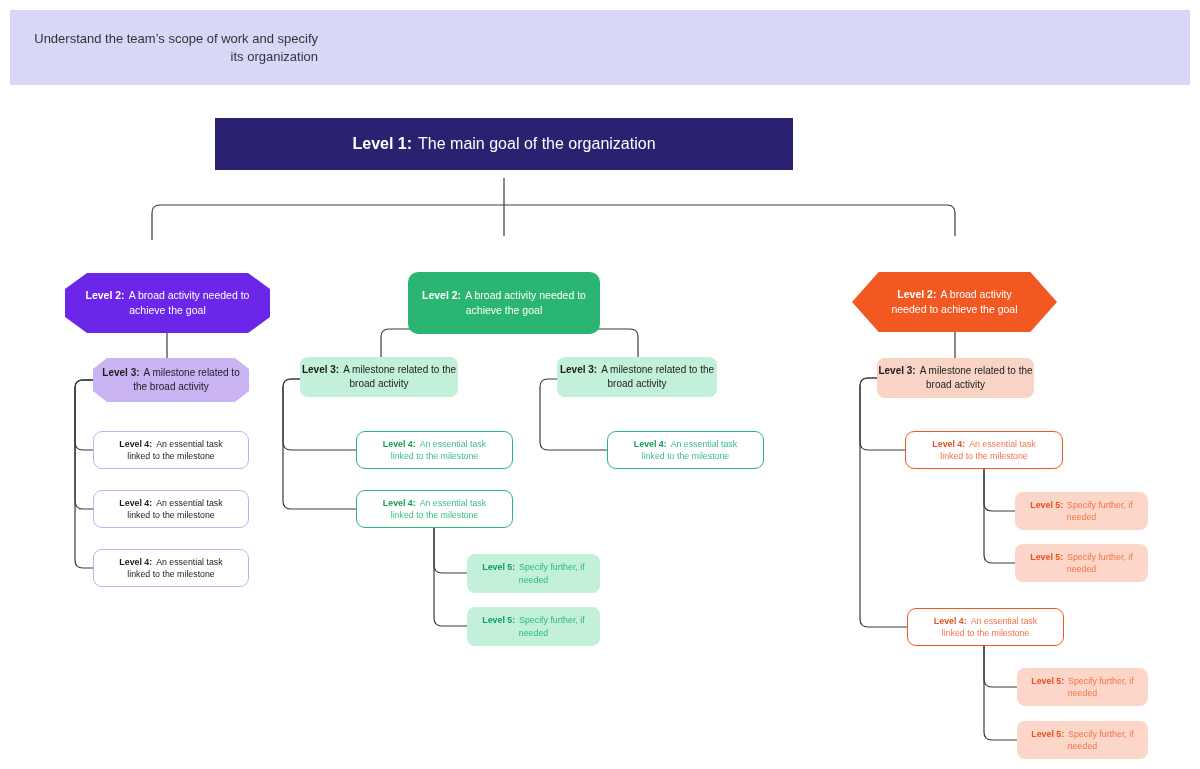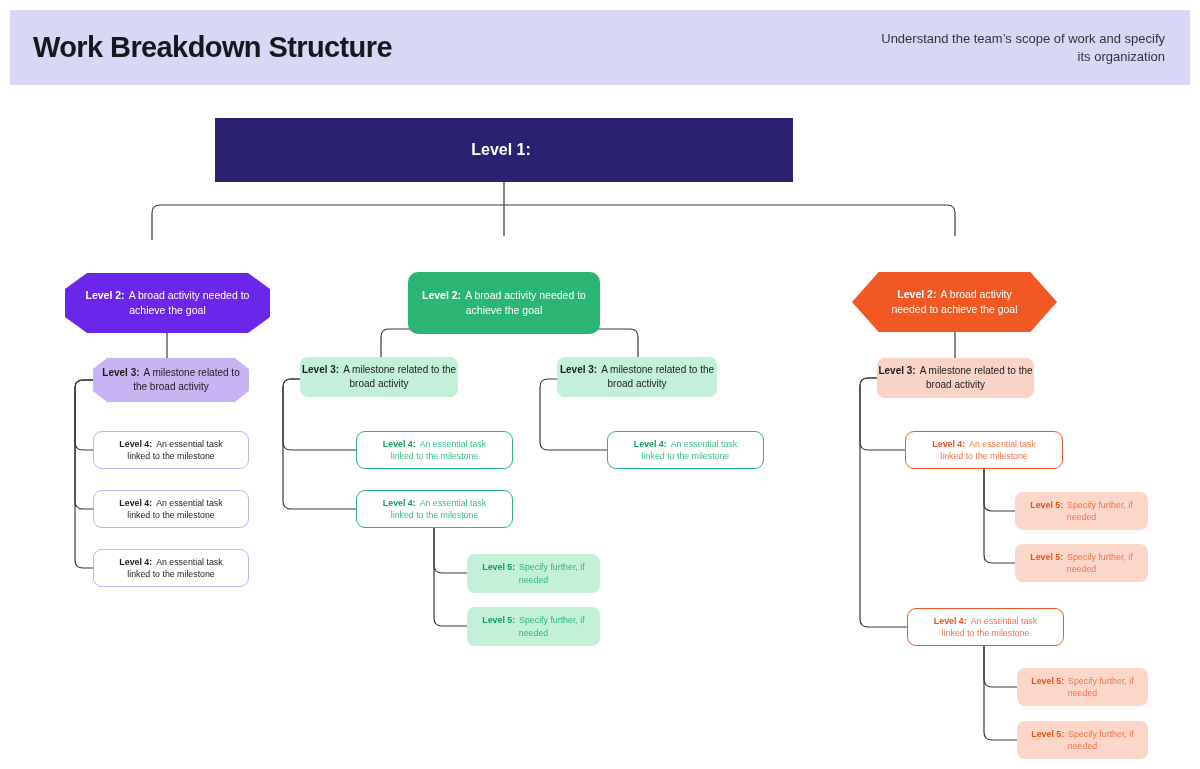--- a/index.html
+++ b/index.html
@@ -15,21 +15,21 @@
 
   
   svg.wires{position:absolute;left:0;top:0;width:1200px;height:769px;}
   svg.wires path{stroke:#3a3a3a;stroke-width:1.2;fill:none;}
 
   
   .node{position:absolute;display:flex;align-items:center;justify-content:center;
         text-align:center;box-sizing:border-box;line-height:1.4;}
   .node .b{font-weight:bold;margin-right:4px;}
 
-  .l1{left:215px;top:118px;width:578px;height:64px;background:#2a2170;color:#ffffff;
+  .l1{left:215px;top:118px;width:578px;height:52px;background:#2a2170;color:#ffffff;
       font-size:16px;}
   .l1 .b{margin-right:6px;}
 
   
   .l2{color:#ffffff;font-size:10.5px;margin-top:36px;}
   .l2-a{left:65px;top:237px;width:205px;height:60px;background:#6b26e9;padding:0 16px;
         clip-path:polygon(22px 0,calc(100% - 22px) 0,100% 16px,100% calc(100% - 16px),
                  calc(100% - 22px) 100%,22px 100%,0 calc(100% - 16px),0 16px);}
   .l2-b{left:408px;top:236px;width:192px;height:62px;background:#2bb573;border-radius:10px;
         padding:0 8px;}
@@ -73,21 +73,20 @@
   .l5-c2{left:1015px;top:544px;height:38px;}
   .l5-c3{left:1017px;top:668px;width:131px;height:38px;}
   .l5-c4{left:1017px;top:721px;width:131px;height:38px;}
 </style>
 </head>
 <body>
 
 <div class="canvas">
 
   <div class="header">
-    <h1>Work Breakdown Structure</h1>
     <div class="subtitle">Understand the team’s scope of work and specify its organization</div>
   </div>
 
   <svg class="wires" viewBox="0 0 1200 769">
     <path d="M504,178 V236"></path>
     <path d="M152,240 V213 Q152,205 160,205 H947 Q955,205 955,213 V236"></path>
     <path d="M167,297 V358"></path>
     <path d="M93,380 H83 Q75,380 75,388 V442 Q75,450 83,450 H93"></path>
     <path d="M93,380 H83 Q75,380 75,388 V501 Q75,509 83,509 H93"></path>
     <path d="M93,380 H83 Q75,380 75,388 V560 Q75,568 83,568 H93"></path>
@@ -102,20 +101,21 @@
     <path d="M877,378 H868 Q860,378 860,386 V442 Q860,450 868,450 H905"></path>
     <path d="M877,378 H868 Q860,378 860,386 V619 Q860,627 868,627 H907"></path>
     <path d="M984,469 V503 Q984,511 992,511 H1015"></path>
     <path d="M984,469 V555 Q984,563 992,563 H1015"></path>
     <path d="M984,646 V679 Q984,687 992,687 H1017"></path>
     <path d="M984,646 V732 Q984,740 992,740 H1017"></path>
   </svg>
 
   <div class="node l1">
     <span class="b">Level 1:</span>
+      <span>The main goal of the organization</span>
   </div>
 
   <div class="node l2 l2-a">
     <span><span class="b">Level 2:</span><span>A broad activity needed to achieve the goal</span></span>
   </div>
   <div class="node l2 l2-b">
     <span><span class="b">Level 2:</span><span>A broad activity needed to achieve the goal</span></span>
   </div>
   <div class="node l2 l2-c">
     <span><span class="b">Level 2:</span><span>A broad activity needed to achieve the goal</span></span>

